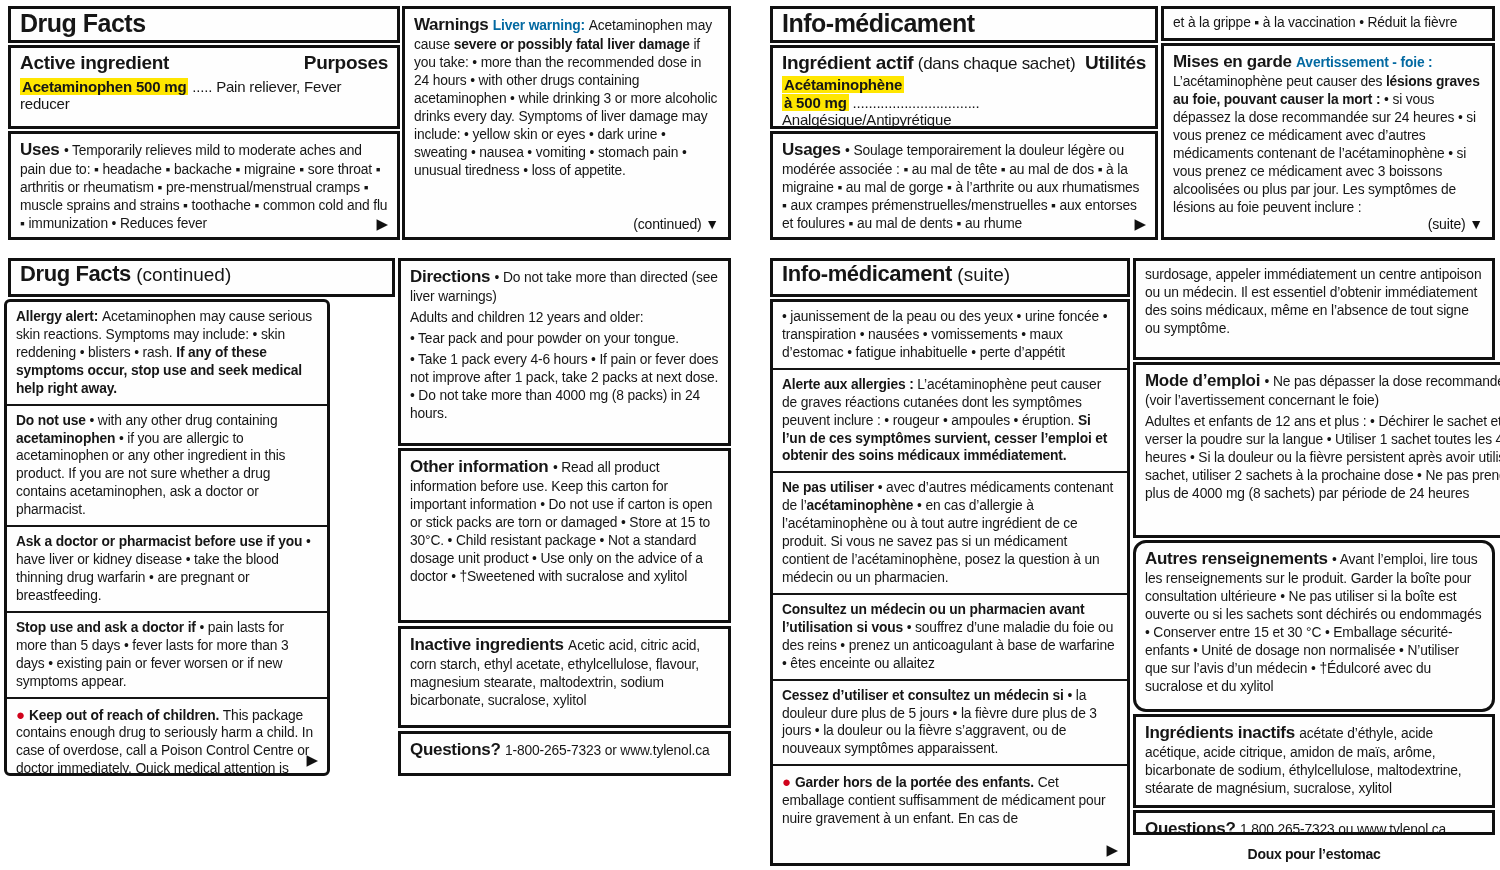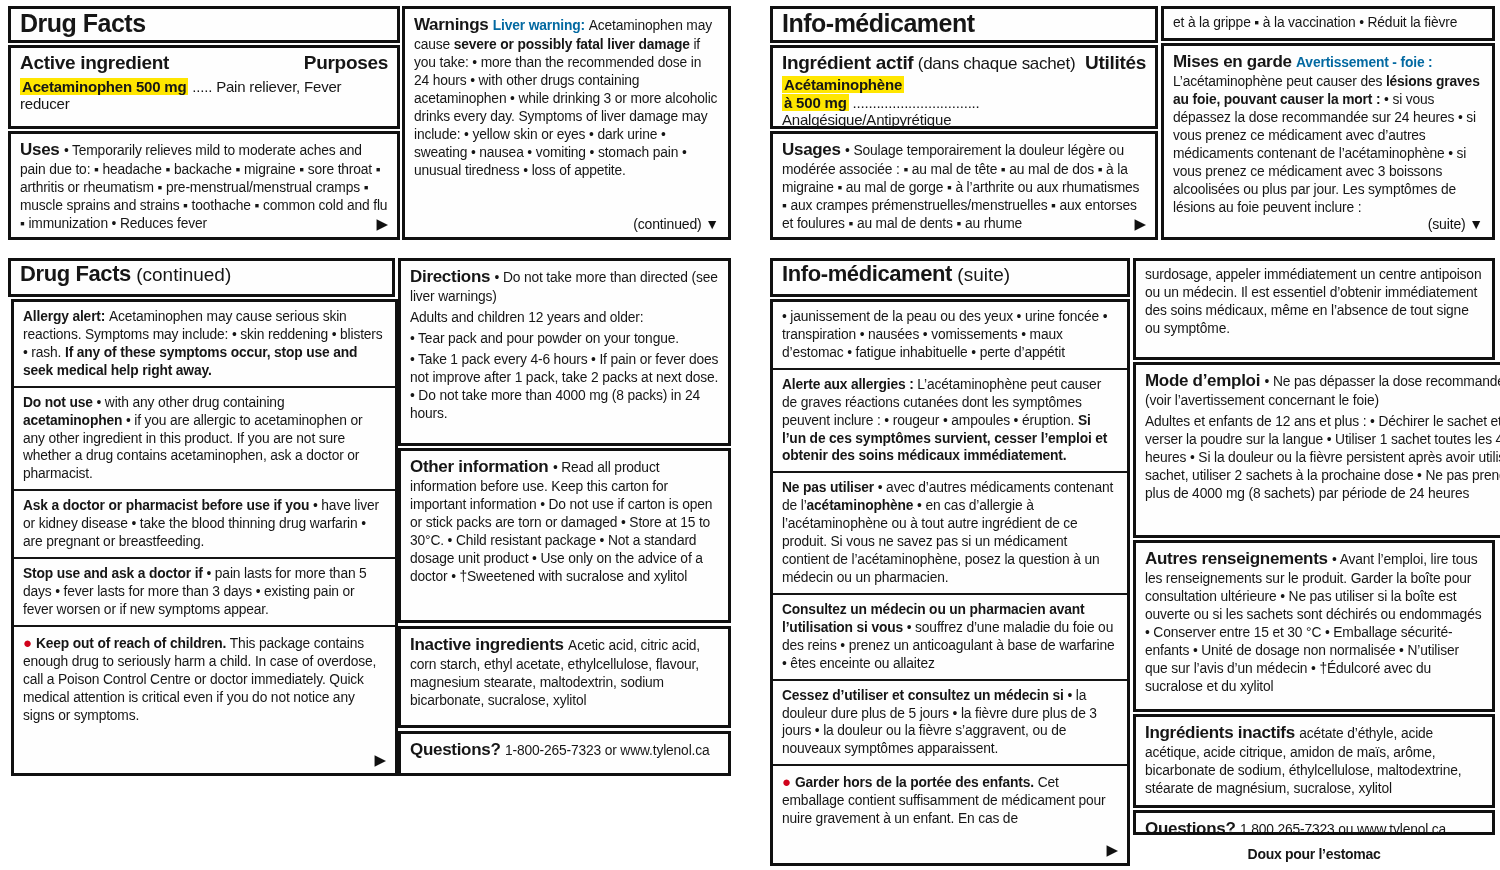--- a/index.html
+++ b/index.html
@@ -54,21 +54,21 @@
 
   <div class="box pad txt" style="left:402px;top:6px;width:329px;height:234px;">
     <div><span class="seg-hb">Warnings  </span><span class="seg-rb">Liver warning: </span><span class="seg-n">Acetaminophen may cause </span><span class="seg-b">severe or possibly fatal liver damage</span><span class="seg-n"> if you take: • more than the recommended dose in 24 hours  • with other drugs containing acetaminophen  • while drinking 3 or more alcoholic drinks every day. Symptoms of liver damage may include: • yellow skin or eyes  • dark urine  • sweating • nausea  • vomiting  • stomach pain • unusual tiredness  • loss of appetite.</span></div>
     <span class="cont">(continued) ▼</span>
   </div>
 
   <div class="box title-box" style="left:8px;top:258px;width:387px;height:39px;">
     <span><span class="seg-tb">Drug Facts</span><span class="seg-tn"> (continued)</span></span>
   </div>
 
-  <div class="box txt" style="left:11px;top:299px;width:387px;height:477px;">
+  <div class="box txt" style="left:4px;top:299px;width:326px;height:477px;border-radius:6px;">
     <div class="sec"><span class="seg-b">Allergy alert: </span><span class="seg-n">Acetaminophen may cause serious skin reactions. Symptoms may include: • skin reddening • blisters  • rash. </span><span class="seg-b">If any of these symptoms occur, stop use and seek medical help right away.</span></div>
     <div class="sec"><span class="seg-b">Do not use  </span><span class="seg-n">• with any other drug containing </span><span class="seg-b">acetaminophen</span><span class="seg-n">  • if you are allergic to acetaminophen or any other ingredient in this product. If you are not sure whether a drug contains acetaminophen, ask a doctor or pharmacist.</span></div>
     <div class="sec"><span class="seg-b">Ask a doctor or pharmacist before use if you </span><span class="seg-n">• have liver or kidney disease  • take the blood thinning drug warfarin  • are pregnant or breastfeeding.</span></div>
     <div class="sec"><span class="seg-b">Stop use and ask a doctor if  </span><span class="seg-n">• pain lasts for more than 5 days  • fever lasts for more than 3 days • existing pain or fever worsen or if new symptoms appear.</span></div>
     <div class="sec"><span class="seg-rd">● </span><span class="seg-b">Keep out of reach of children. </span><span class="seg-n">This package contains enough drug to seriously harm a child. In case of overdose, call a Poison Control Centre or doctor immediately. Quick medical attention is critical even if you do not notice any signs or symptoms.</span></div>
     <span class="arr">▶</span>
   </div>
 
   <div class="box pad txt" style="left:398px;top:258px;width:333px;height:188px;">
     <div class="para"><span class="seg-hb">Directions  </span><span class="seg-n">• Do not take more than directed (see liver warnings)</span></div>
@@ -132,21 +132,21 @@
 
   <div class="box pad txt" style="left:1133px;top:258px;width:362px;height:102px;">
     <div><span class="seg-n">surdosage, appeler immédiatement un centre antipoison ou un médecin. Il est essentiel d’obtenir immédiatement des soins médicaux, même en l’absence de tout signe ou symptôme.</span></div>
   </div>
 
   <div class="box pad txt" style="left:1133px;top:362px;width:406px;height:176px;">
     <div class="para"><span class="seg-hb">Mode d’emploi  </span><span class="seg-n">• Ne pas dépasser la dose recommandée (voir l’avertissement concernant le foie)</span></div>
     <div class="para"><span class="seg-n">Adultes et enfants de 12 ans et plus :  • Déchirer le sachet et verser la poudre sur la langue  • Utiliser 1 sachet toutes les 4 à 6 heures  • Si la douleur ou la fièvre persistent après avoir utilisé 1 sachet, utiliser 2 sachets à la prochaine dose  • Ne pas prendre plus de 4000 mg (8 sachets) par période de 24 heures</span></div>
   </div>
 
-  <div class="box pad txt" style="left:1133px;top:540px;width:362px;height:172px;">
+  <div class="box pad txt" style="left:1133px;top:540px;width:362px;height:172px;border-radius:13px;">
     <div><span class="seg-hb">Autres renseignements  </span><span class="seg-n">• Avant l’emploi, lire tous les renseignements sur le produit. Garder la boîte pour consultation ultérieure  • Ne pas utiliser si la boîte est ouverte ou si les sachets sont déchirés ou endommagés • Conserver entre 15 et 30 °C  • Emballage sécurité-enfants  • Unité de dosage non normalisée • N’utiliser que sur l’avis d’un médecin  • †Édulcoré avec du sucralose et du xylitol</span></div>
   </div>
 
   <div class="box pad txt" style="left:1133px;top:714px;width:362px;height:94px;">
     <div><span class="seg-hb">Ingrédients inactifs  </span><span class="seg-n">acétate d’éthyle, acide acétique, acide citrique, amidon de maïs, arôme, bicarbonate de sodium, éthylcellulose, maltodextrine, stéarate de magnésium, sucralose, xylitol</span></div>
   </div>
 
   <div class="box pad txt" style="left:1133px;top:810px;width:362px;height:25px;">
     <div><span class="seg-hb">Questions? </span><span class="seg-n">1 800 265-7323 ou www.tylenol.ca</span></div>
   </div>

